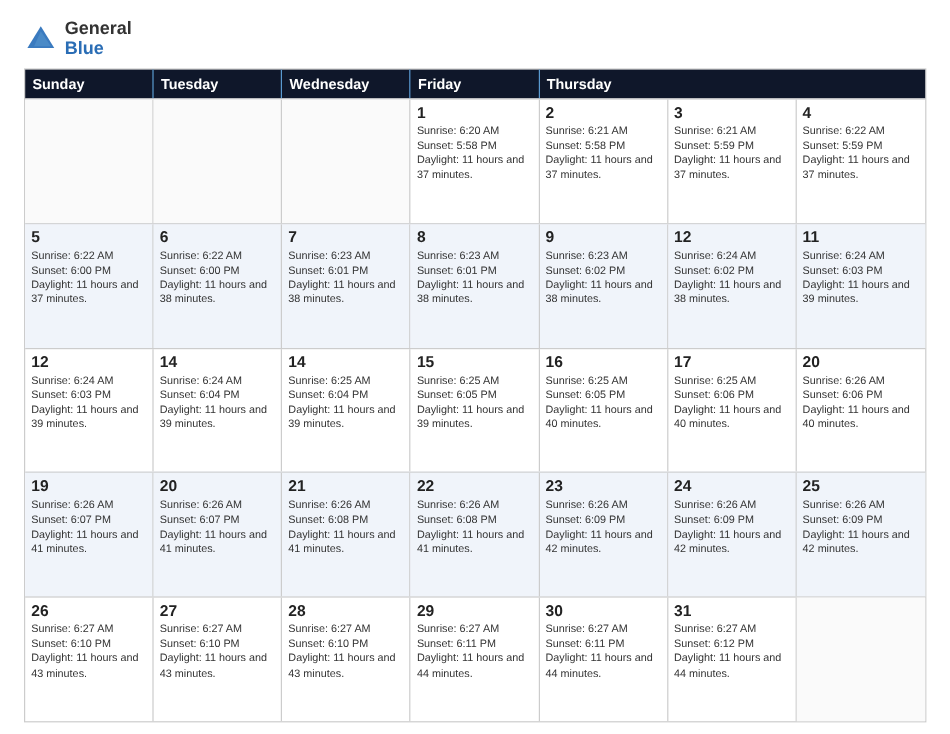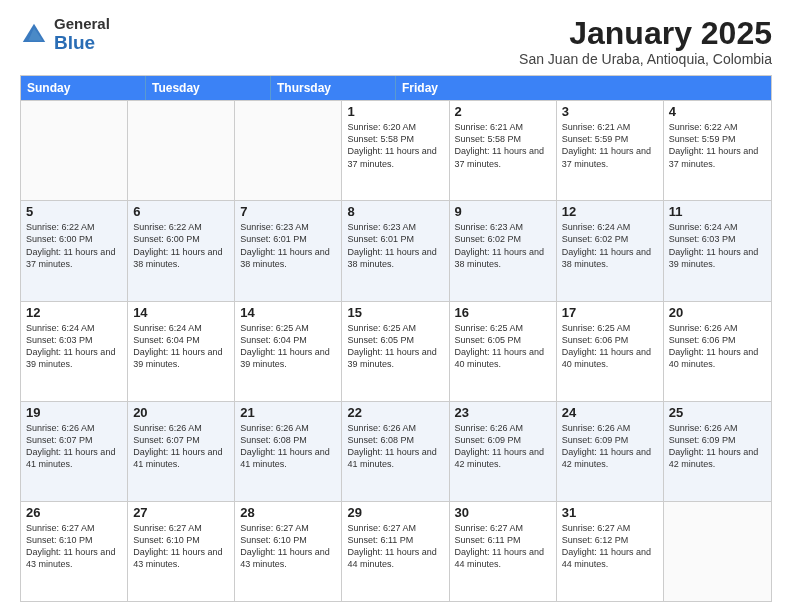--- a/index.html
+++ b/index.html
@@ -32,21 +32,21 @@
       display: flex;
       flex-direction: column;
       line-height: 1.1;
     }
     .logo-general {
       font-size: 15px;
       font-weight: bold;
       color: #333;
     }
     .logo-blue {
-      font-size: 19px;
+      font-size: 15px;
       font-weight: bold;
       color: #2a6db5;
     }
     .logo-icon {
       width: 28px;
       height: 28px;
       margin-right: 4px;
     }
     .title-block {
       text-align: right;
@@ -62,22 +62,22 @@
       color: #444;
     }
     .calendar {
       flex: 1;
       display: flex;
       flex-direction: column;
       border: 1px solid #ccc;
     }
     .cal-header-row {
       display: grid;
-      grid-template-columns: repeat(6, 1fr);
-      background: #3b82f6;
+      grid-template-columns: repeat(7, 1fr);
+      background: #0f172a;
     }
     .cal-header-cell {
       color: #fff;
       font-size: 12px;
       font-weight: bold;
       padding: 5px 6px;
       border-right: 1px solid #5a9ad0;
       text-align: left;
     }
     .cal-header-cell:last-child { border-right: none; }
@@ -129,32 +129,29 @@
     <div class="logo">
       <svg class="logo-icon" viewBox="0 0 40 40" xmlns="http://www.w3.org/2000/svg">
         <polygon points="20,4 36,30 4,30" fill="#3a7abf"></polygon>
         <polygon points="20,10 32,28 12,28" fill="#5a9ad0" opacity="0.5"></polygon>
       </svg>
       <div class="logo-text">
         <span class="logo-general">General</span>
         <span class="logo-blue">Blue</span>
       </div>
     </div>
-    <div class="title-block">
-      <div class="month-title">January 2025</div>
-      <div class="subtitle">San Juan de Uraba, Antioquia, Colombia</div>
-    </div>
   </div>
 
   <div class="calendar">
     <div class="cal-header-row">
     <div class="cal-header-cell">Sunday</div>
         <div class="cal-header-cell">Tuesday</div>
+        <div class="cal-header-cell">Wednesday</div>
+        <div class="cal-header-cell">Friday</div>
         <div class="cal-header-cell">Thursday</div>
-        <div class="cal-header-cell">Friday</div>
       </div>
     <div class="cal-body">
     <div class="cal-row">
           <div class="cal-cell empty"></div>
           <div class="cal-cell empty"></div>
           <div class="cal-cell empty"></div>
           <div class="cal-cell">
             <span class="day-num">1</span>
             <div class="cell-info">Sunrise: 6:20 AM<br>Sunset: 5:58 PM<br>Daylight: 11 hours and 37 minutes.</div>
           </div>

